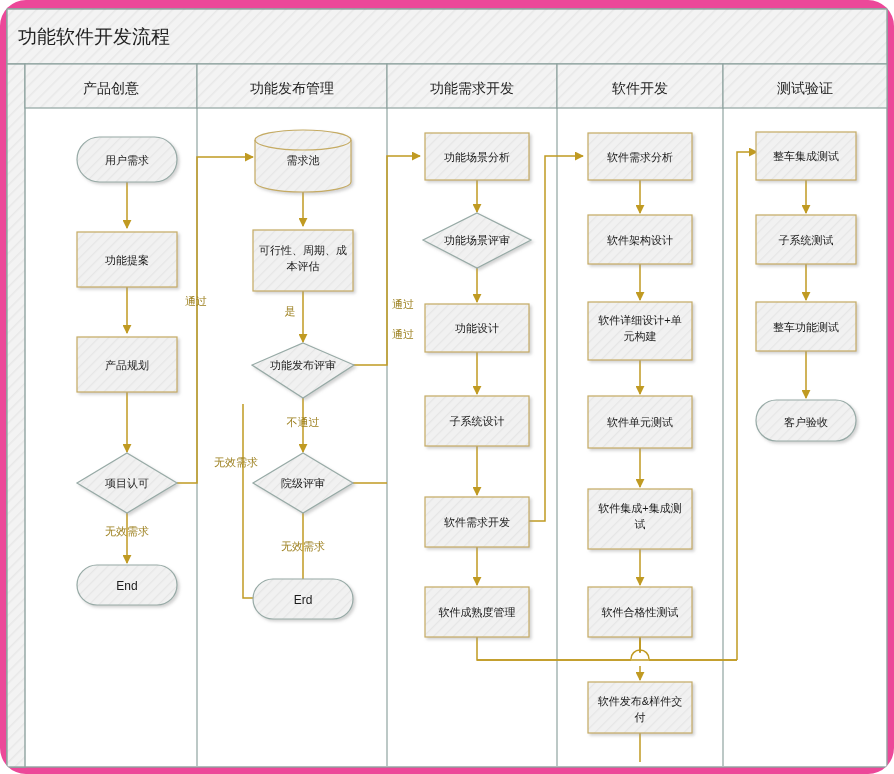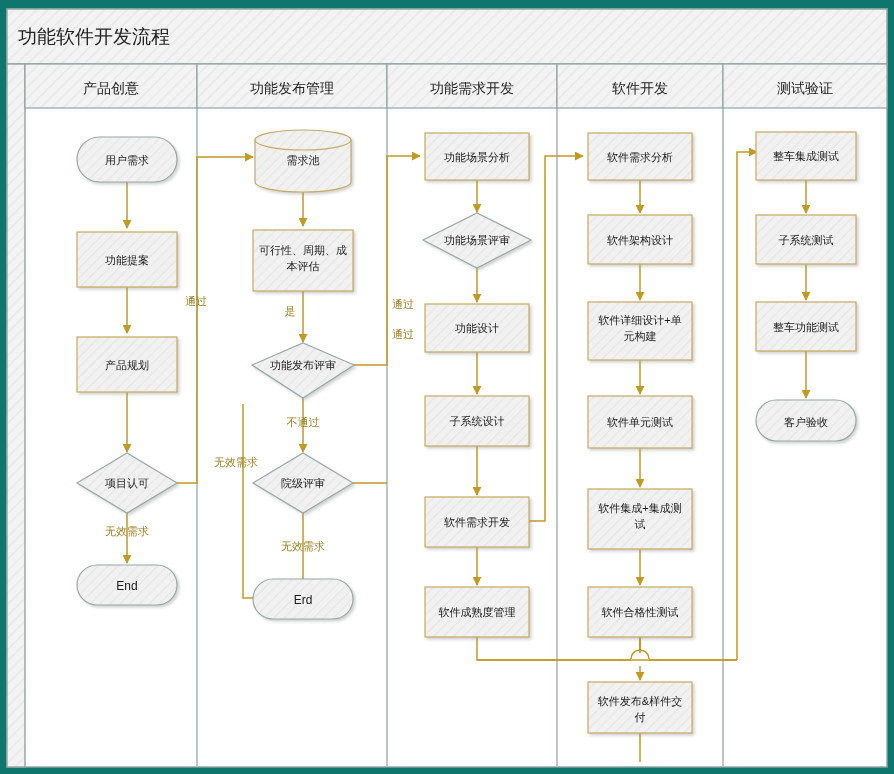--- a/index.html
+++ b/index.html
@@ -1,17 +1,17 @@
 <!DOCTYPE html>
 <html><head>
 <meta charset="utf-8">
 <style>
   html,body{margin:0;padding:0;background:#ffffff;}
   body{font-family:"Liberation Sans","DejaVu Sans",sans-serif;}
-  #stage{position:relative;width:894px;height:774px;overflow:hidden;background:#0f766e;}
+  #stage{position:relative;width:894px;height:774px;overflow:hidden;background:#ec4899;border-radius:26px;}
   svg#flow{position:absolute;left:0;top:0;width:894px;height:774px;}
   .nodeLabel{font-size:11px;fill:#1a1a1a;font-family:"Liberation Sans","DejaVu Sans",sans-serif;}
   .nodeLabelLatin{font-size:12px;fill:#1a1a1a;font-family:"Liberation Sans","DejaVu Sans",sans-serif;}
   .poolTitle{font-size:19px;fill:#222;font-family:"Liberation Sans","DejaVu Sans",sans-serif;}
   .laneTitle{font-size:14px;fill:#222;font-family:"Liberation Sans","DejaVu Sans",sans-serif;}
   .edgeLabel{font-size:11px;fill:#9d8020;font-family:"Liberation Sans","DejaVu Sans",sans-serif;}
 </style>
 </head>
 <body>
 

